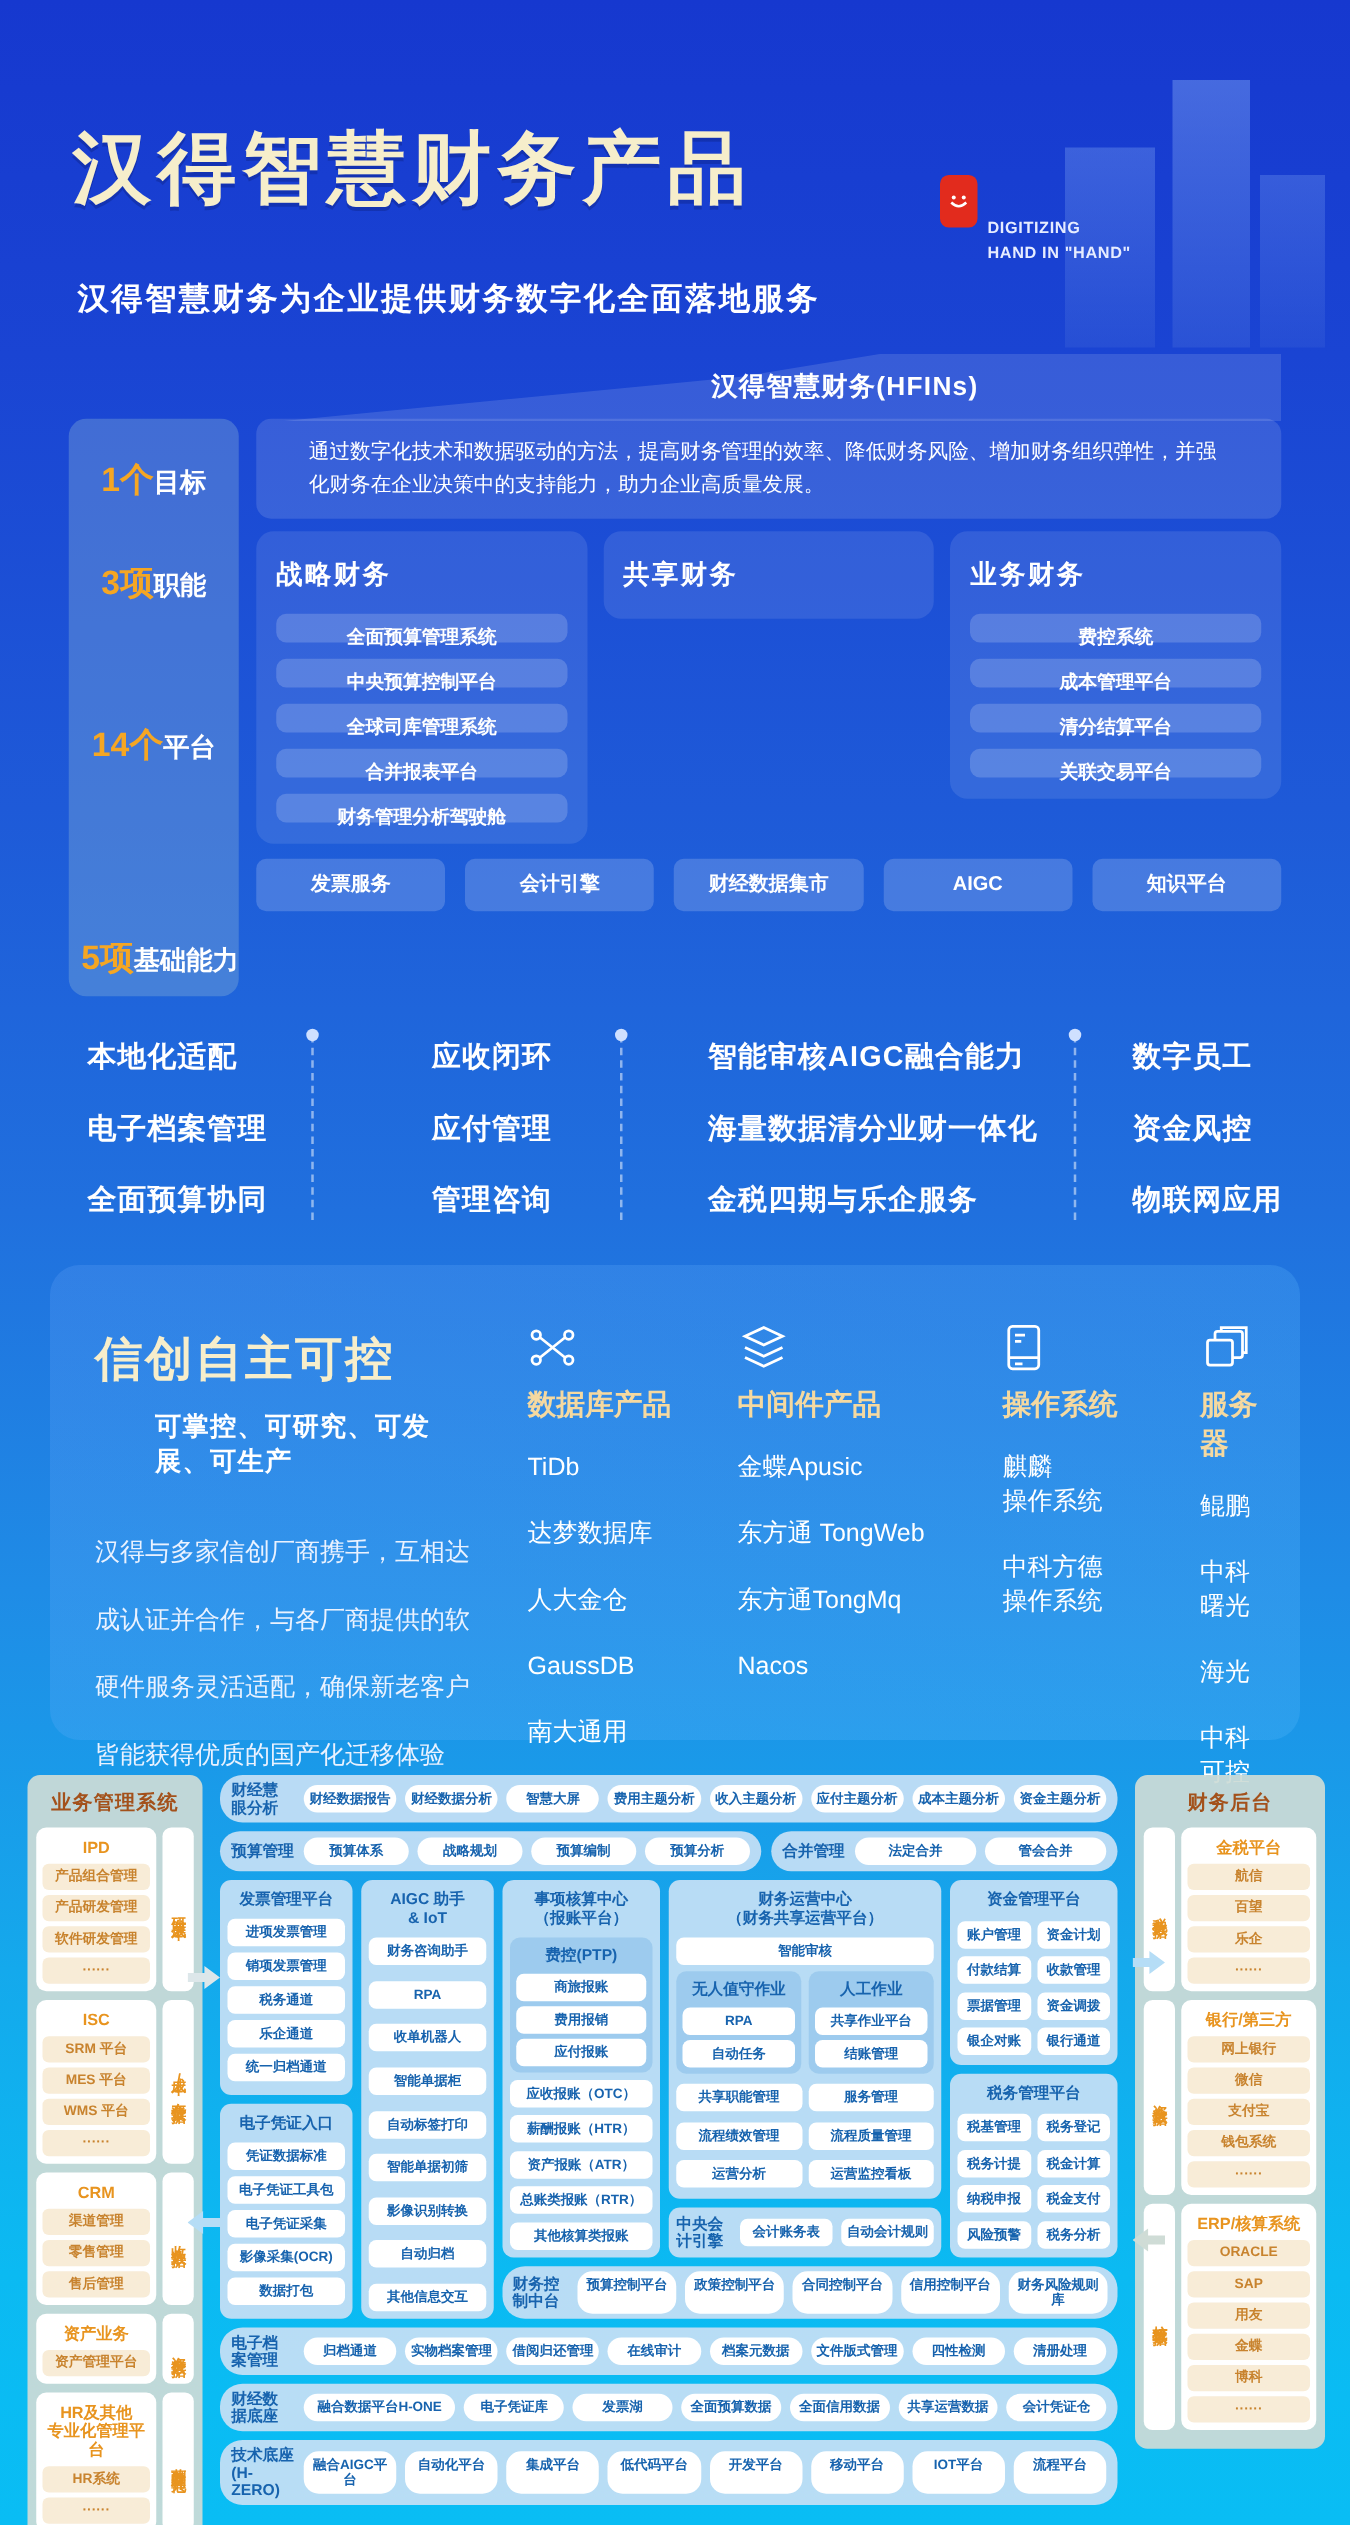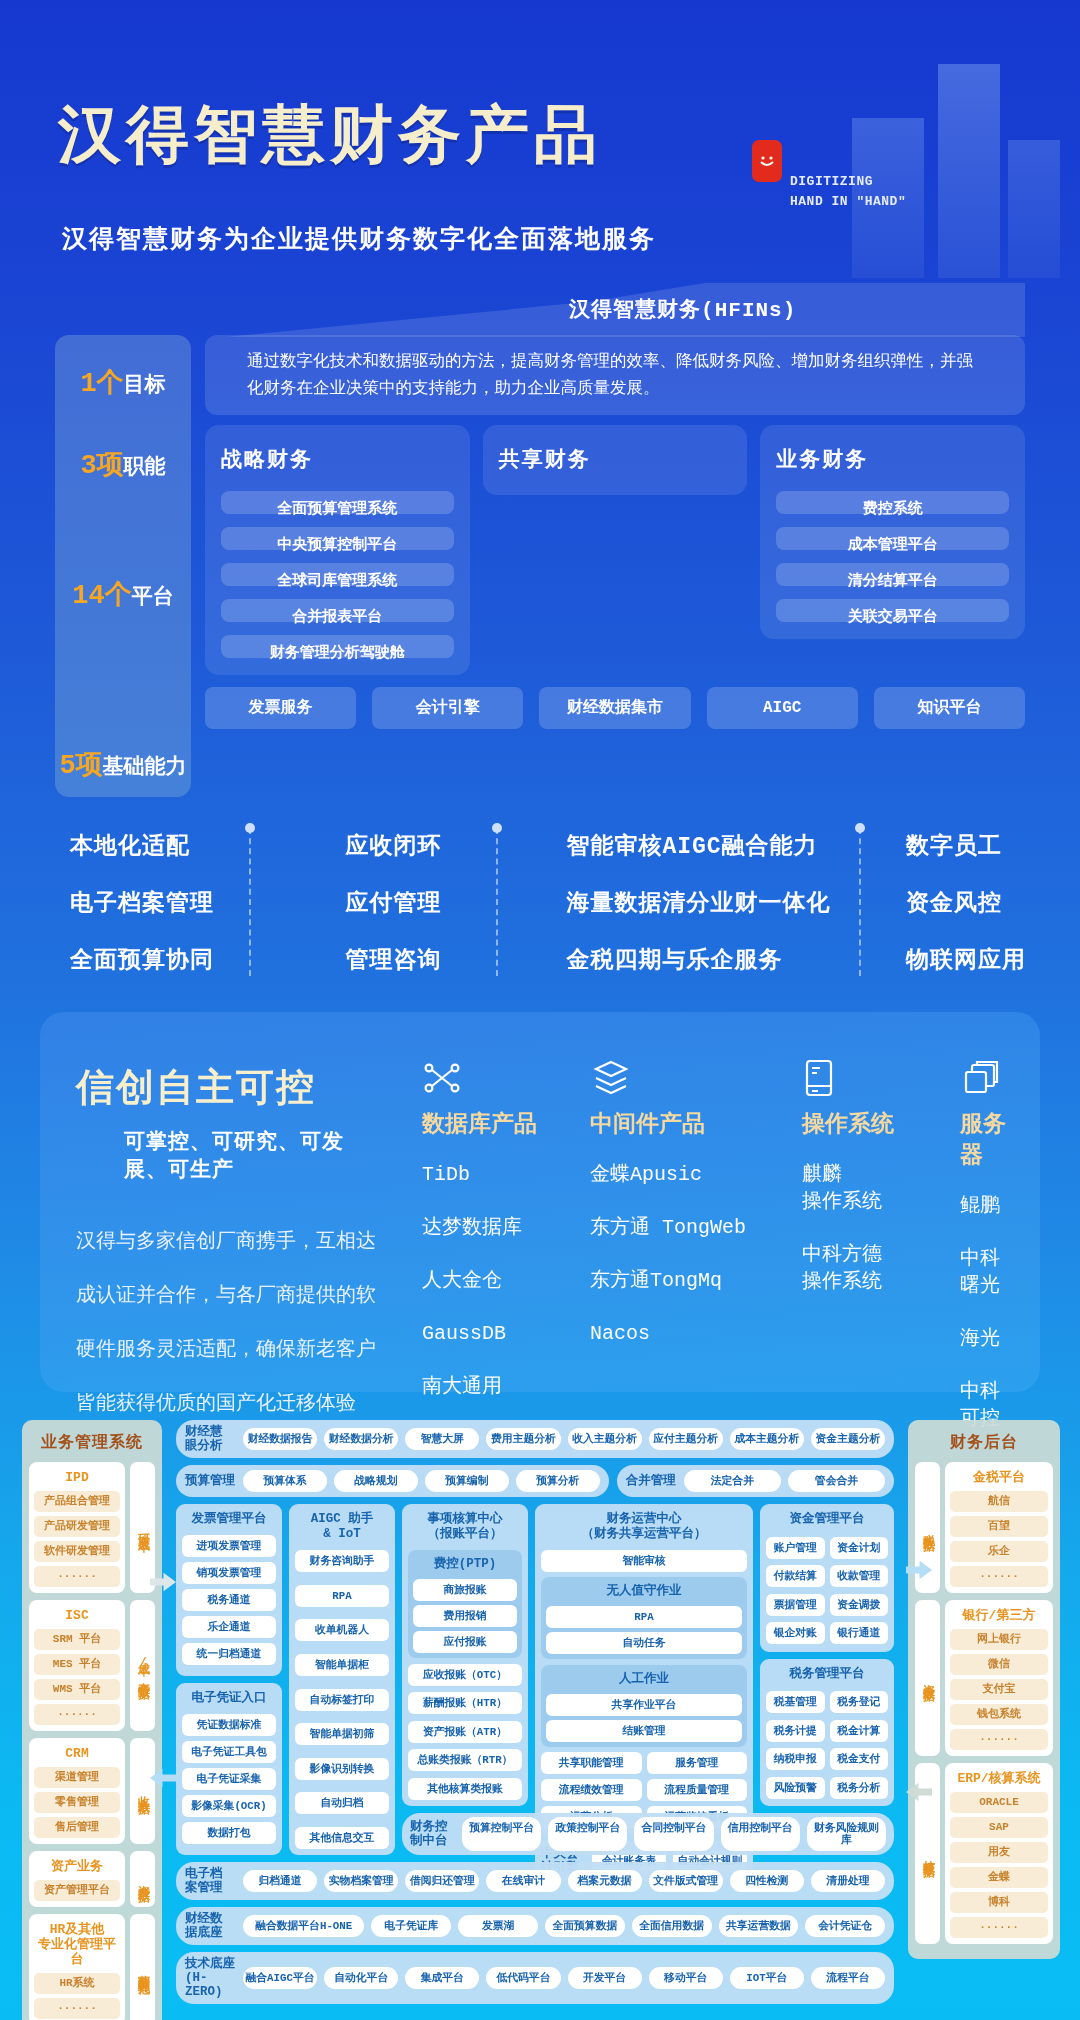--- a/index.html
+++ b/index.html
@@ -1,17 +1,17 @@
 <!DOCTYPE html>
 <html><head>
 <meta charset="utf-8">
 <style>
   html,body{margin:0;padding:0;}
   .page{position:relative;width:1080px;height:2020px;overflow:hidden;
-    font-family:Liberation Mono, monospace;
+    font-family:Liberation Sans, sans-serif;
     background:linear-gradient(180deg,#1638cf 0%,#1a44d3 14%,#1e5ad8 32%,#2070de 48%,#1f8ce6 63%,#14a9ec 78%,#0bbaf2 90%,#09bdf4 100%);}
   
   .hero{position:absolute;inset:0 0 auto 0;height:285px;}
   .cube{position:absolute;opacity:.35;background:linear-gradient(180deg,#7fa4f2,#3d63d8);}
   .cube.c1{left:852px;top:118px;width:72px;height:160px;}
   .cube.c2{left:938px;top:64px;width:62px;height:214px;opacity:.45;}
   .cube.c3{left:1008px;top:140px;width:52px;height:138px;opacity:.3;}
   .page-title{position:absolute;left:58px;top:92px;margin:0;font-size:63px;font-weight:800;
     color:#f6eecb;letter-spacing:5px;text-shadow:0 3px 0 rgba(0,0,40,.18);}
   .logo-badge{position:absolute;left:752px;top:140px;width:30px;height:42px;background:#e22b1d;
@@ -24,21 +24,21 @@
   .roof{position:relative;height:46px;}
   .roof-shape{position:absolute;left:170px;right:0;top:0;bottom:-8px;background:rgba(255,255,255,.13);
     clip-path:polygon(0 100%,46% 34%,60% 0,100% 0,100% 100%);}
   .roof-label{position:absolute;left:53%;top:12px;color:#fff;font-weight:800;font-size:21px;letter-spacing:1px;}
   .hfins-grid{display:flex;gap:14px;margin-top:6px;}
   .stats{width:136px;flex:none;background:rgba(150,190,215,.32);border-radius:14px;height:462px;
     display:flex;flex-direction:column;box-sizing:border-box;padding-top:34px;text-align:center;}
   .stat{height:30px;line-height:30px;}
   .stat .num{color:#f5a623;font-weight:800;font-size:27px;}
   .stat .lbl{color:#fff;font-weight:800;font-size:21px;}
-  .stat.s2{margin-top:52px;}.stat.s3{margin-top:100px;}.stat.s4{margin-top:140px;}
+  .stat.s2{margin-top:52px;}.stat.s3{margin-top:100px;}.stat.s4{margin-top:140px;text-align:right;}
   .hfins-main{flex:1;display:flex;flex-direction:column;}
   .goal-box{background:rgba(255,255,255,.13);border-radius:12px;height:80px;display:flex;align-items:center;
     justify-content:center;padding:0 42px;color:#fff;font-size:16.5px;line-height:27px;font-weight:500;margin-bottom:10px;}
   .pcols{display:flex;gap:13px;align-items:flex-start;margin-bottom:12px;}
   .pcol{flex:1;background:rgba(255,255,255,.10);border-radius:14px;padding:14px 16px 4px;}
   .pcol h3{color:#fff;font-size:21px;font-weight:800;text-align:left;margin:6px 0 18px;letter-spacing:2px;}
   .pbtn{background:rgba(255,255,255,.18);border-radius:8px;height:23px;line-height:38px;text-align:center;
     color:#fff;font-size:15px;font-weight:600;margin-bottom:13px;}
   .base-row{display:flex;gap:16px;}
   .base-pill{flex:1;background:rgba(255,255,255,.18);border-radius:8px;height:42px;line-height:42px;
@@ -100,21 +100,21 @@
   .cluster{flex:1;display:flex;flex-direction:column;gap:7px;min-width:0;}
   .cols345{flex:1;display:flex;gap:7px;min-height:0;}
   .ccol.v3{width:126px;flex:none;}
   .ccol.v4{flex:1;}
   .ccol.v5{width:134px;flex:none;}
   .cbox{background:rgba(191,222,245,.96);border-radius:9px;padding:6px;display:flex;flex-direction:column;gap:5px;box-sizing:border-box;}
   .cbox.grow{flex:1;}
   .ctitle{color:#1763ae;font-weight:800;font-size:12.5px;text-align:center;line-height:15px;white-space:pre-line;margin:2px 0 3px;}
   .cbox .chip{flex:none;border-radius:6px;}
   .subbox{background:rgba(148,198,235,.75);border-radius:8px;padding:5px;display:flex;flex-direction:column;gap:4px;}
-  .oprow{display:flex;gap:6px;flex-direction:column;}
+  .oprow{display:flex;gap:6px;}
   .oprow .subbox{flex:1;}
   .grid2{display:grid;grid-template-columns:1fr 1fr;gap:5px;}
   .engine{flex-direction:row;align-items:center;gap:7px;}
   .engine .clabel{width:44px;}
   .engine .chip{flex:1;}
   .rowD{padding:4px 8px;}
   .rowD .clabel{width:44px;}
   .arrow{position:absolute;width:26px;height:20px;
     clip-path:polygon(0 32%,52% 32%,52% 4%,100% 50%,52% 96%,52% 68%,0 68%);}
   .arrow.left{transform:scaleX(-1);}

